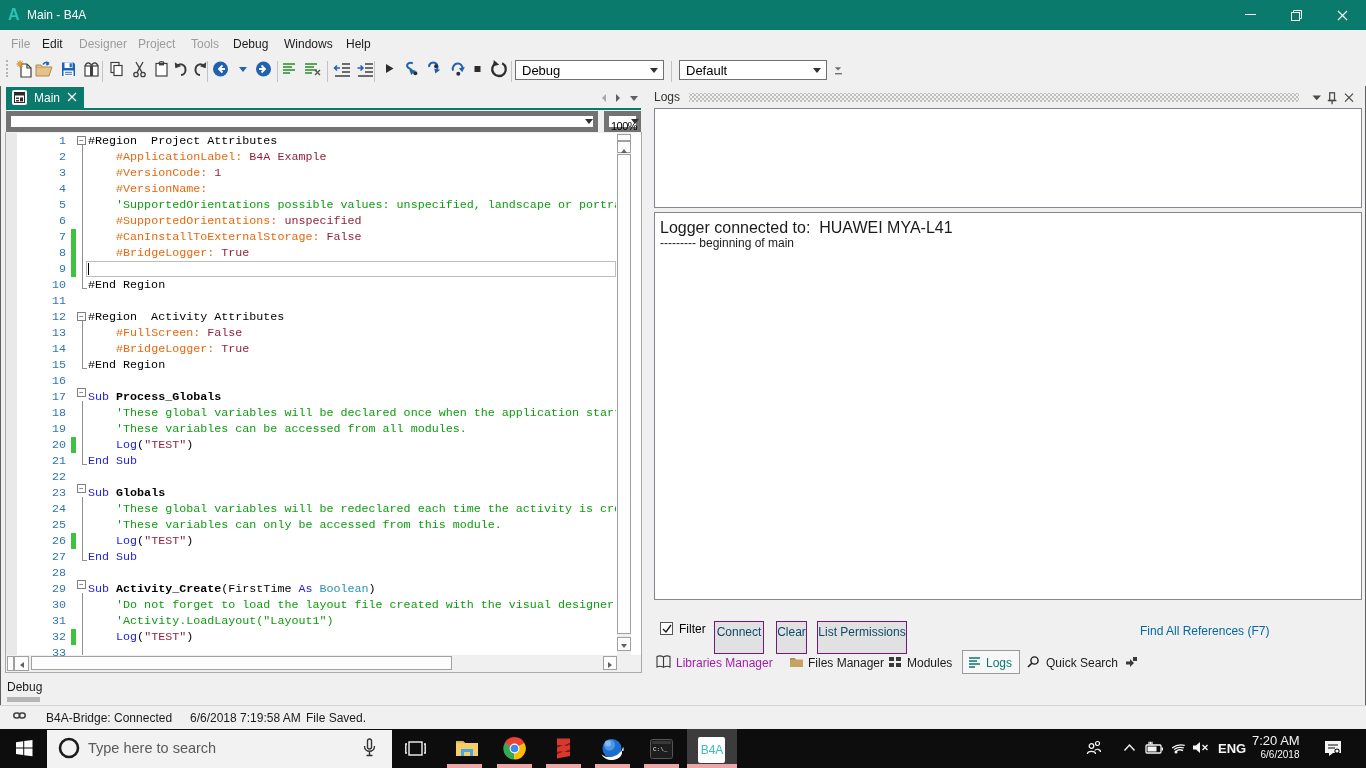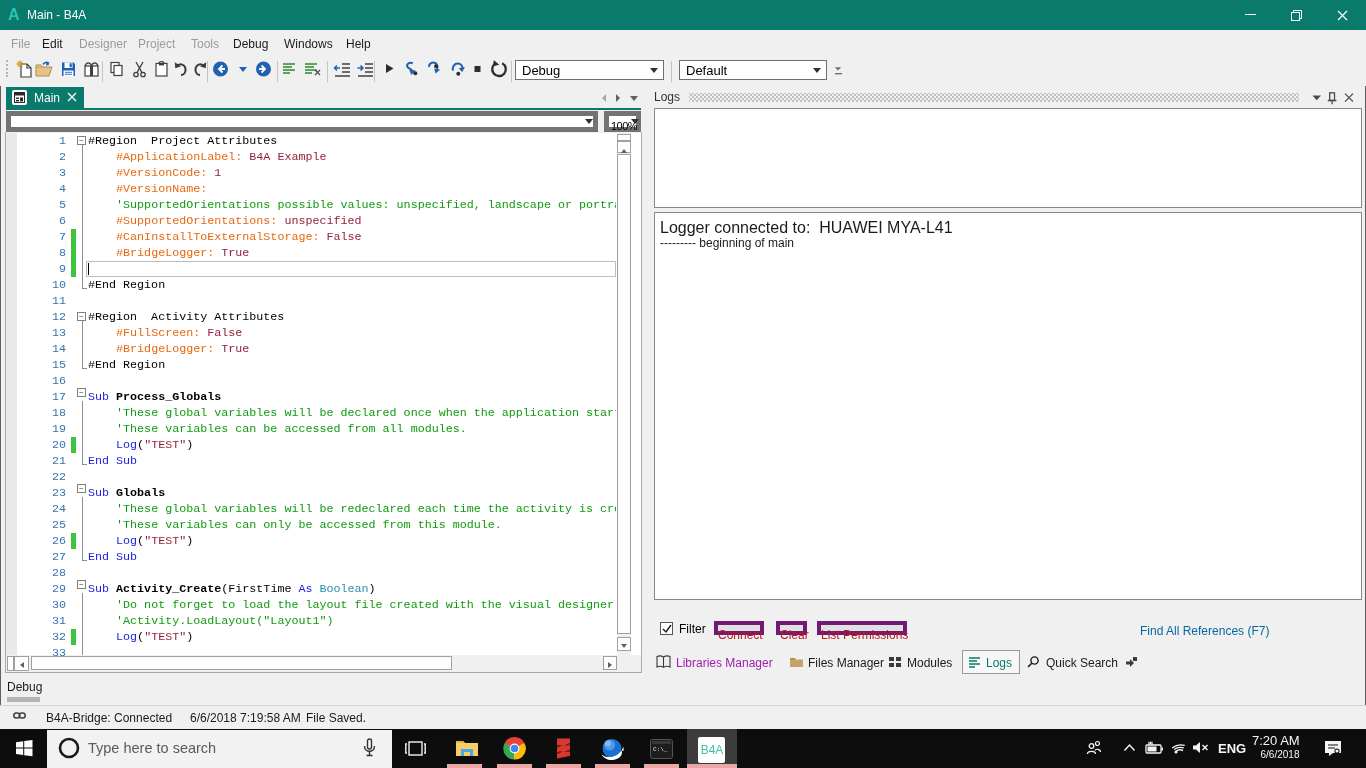--- a/index.html
+++ b/index.html
@@ -38,21 +38,21 @@
   .gbar { position:absolute; left:66px; width:5px; height:16px; background:#3fc23f; }
   .fbox { position:absolute; width:9px; height:9px; border:1px solid #808080; background:#fff; font:8px "Liberation Mono",monospace; color:#404040; line-height:7px; text-align:center; }
   .fline { position:absolute; width:1px; background:#909090; }
   .ffoot { position:absolute; height:1px; background:#909090; }
   
   .sbtrack { position:absolute; background:#f0f0f0; }
   .sbthumb { position:absolute; background:#fdfdfd; border:1px solid #a0a0a0; }
   .sbbtn { position:absolute; background:#fdfdfd; border:1px solid #a0a0a0; color:#606060; text-align:center; }
   
   .wbox { position:absolute; background:#fff; border:1px solid #828790; }
-  .btn { position:absolute; height:14px; background:#e1e1e1; border:4px solid #701a75; font-size:12px; color:#b91c1c; text-align:center; white-space:nowrap; }
+  .btn { position:absolute; height:33px; background:#e1e1e1; border:1px solid #701a75; font-size:12px; color:#0c4a6e; text-align:center; white-space:nowrap; }
   
   #statusbar { left:0; top:705px; width:1366px; height:24px; background:#f0f0f0; border-top:1px solid #d4d4d4; }
   #taskbar { left:0; top:729px; width:1366px; height:39px; background:#0d0d0d; }
   .tray { color:#f5f5f5; }
 </style>
 </head>
 <body>
 
 <div class="abs" id="titlebar"></div>
 <div class="abs" id="logoA">A</div>

